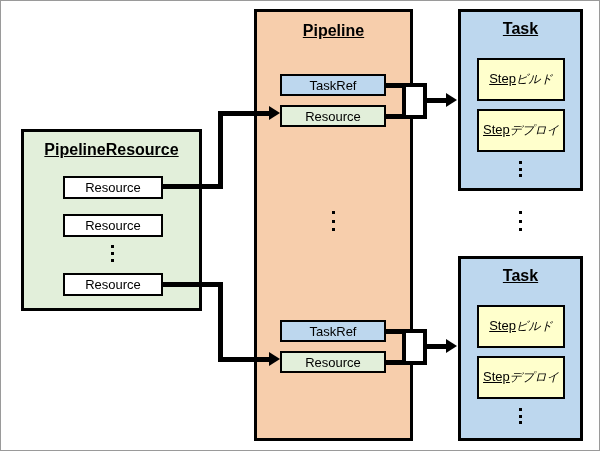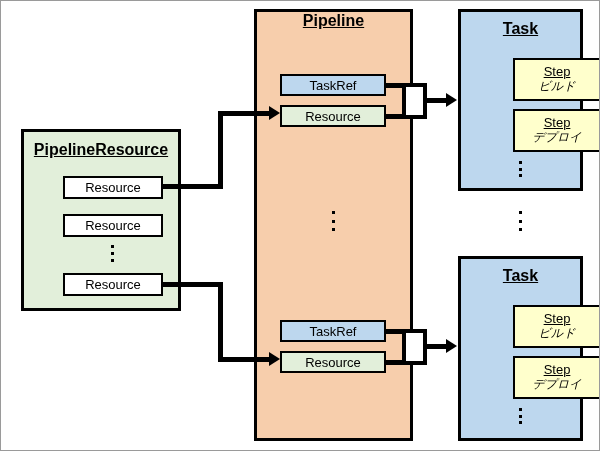--- a/index.html
+++ b/index.html
@@ -40,24 +40,23 @@
     box-sizing: border-box;
     border: 2px solid #000000;
     display: flex;
     align-items: center;
     justify-content: center;
     font-size: 13px;
     color: #000000;
     white-space: nowrap;
   }
   .item-step {
-    flex-direction: column;
+    flex-direction: row;
     justify-content: center;
     line-height: 1.15;
-    margin-left: 36px;
   }
   .step-title {
     font-size: 13px;
     text-decoration: underline;
     font-weight: normal;
   }
   .step-sub {
     font-size: 12px;
     font-style: italic;
   }
@@ -100,36 +99,36 @@
     border-bottom: 7px solid transparent;
     border-left: 11px solid #000000;
   }
 </style>
 </head>
 <body>
 
 <div id="canvas">
 
   <div class="grp c-peach" style="left:253px; top:8px; width:159px; height:432px;">
-    <div class="grp-title" style="">Pipeline</div>
+    <div class="grp-title" style="margin-top:10px;">Pipeline</div>
   </div>
 
   <div class="item c-blue" style="left:279px; top:73px; width:106px; height:22px;">TaskRef</div>
   <div class="item c-green" style="left:279px; top:104px; width:106px; height:22px;">Resource</div>
 
   <div class="vdots" style="left:331px; top:210px; width:3px; height:20px;">
     <span></span>
       <span></span>
       <span></span>
   </div>
 
   <div class="item c-blue" style="left:279px; top:319px; width:106px; height:22px;">TaskRef</div>
   <div class="item c-green" style="left:279px; top:350px; width:106px; height:22px;">Resource</div>
 
-  <div class="grp c-green" style="left:20px; top:128px; width:160px; height:182px;">
+  <div class="grp c-green" style="left:20px; top:128px; width:181px; height:182px;">
     <div class="grp-title" style="margin-top:9px;">PipelineResource</div>
   </div>
 
   <div class="item c-white" style="left:62px; top:175px; width:100px; height:23px;">Resource</div>
   <div class="item c-white" style="left:62px; top:213px; width:100px; height:23px;">Resource</div>
 
   <div class="vdots" style="left:110px; top:244px; width:3px; height:17px;">
     <span></span>
       <span></span>
       <span></span>

